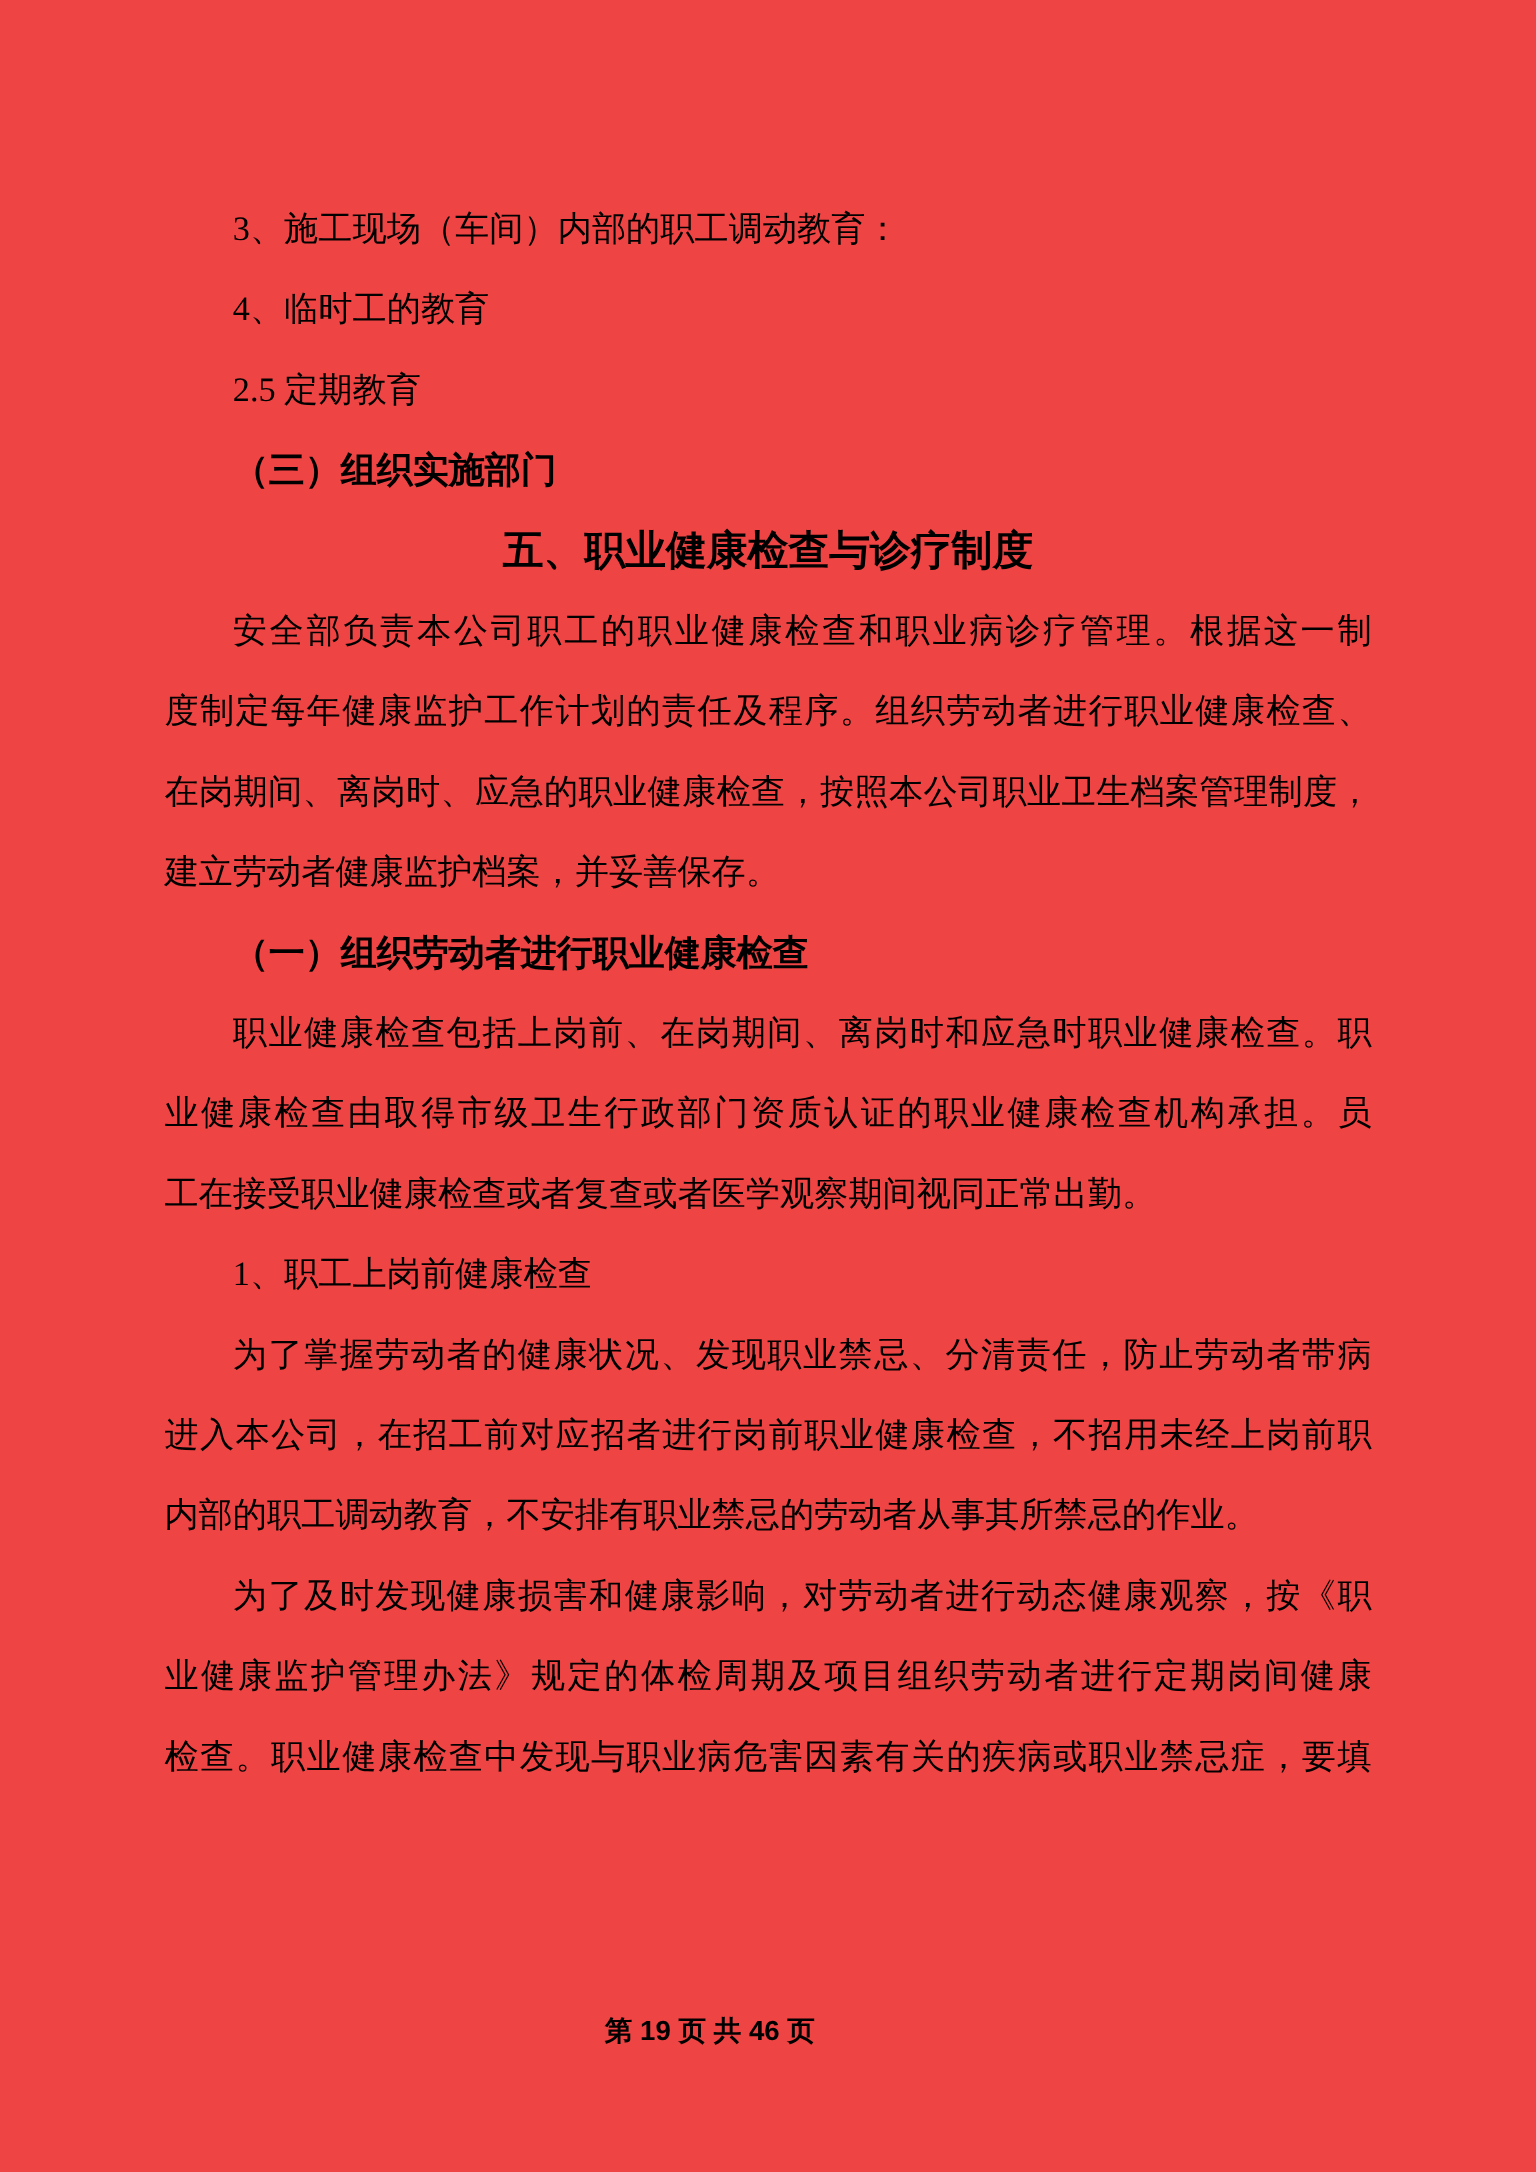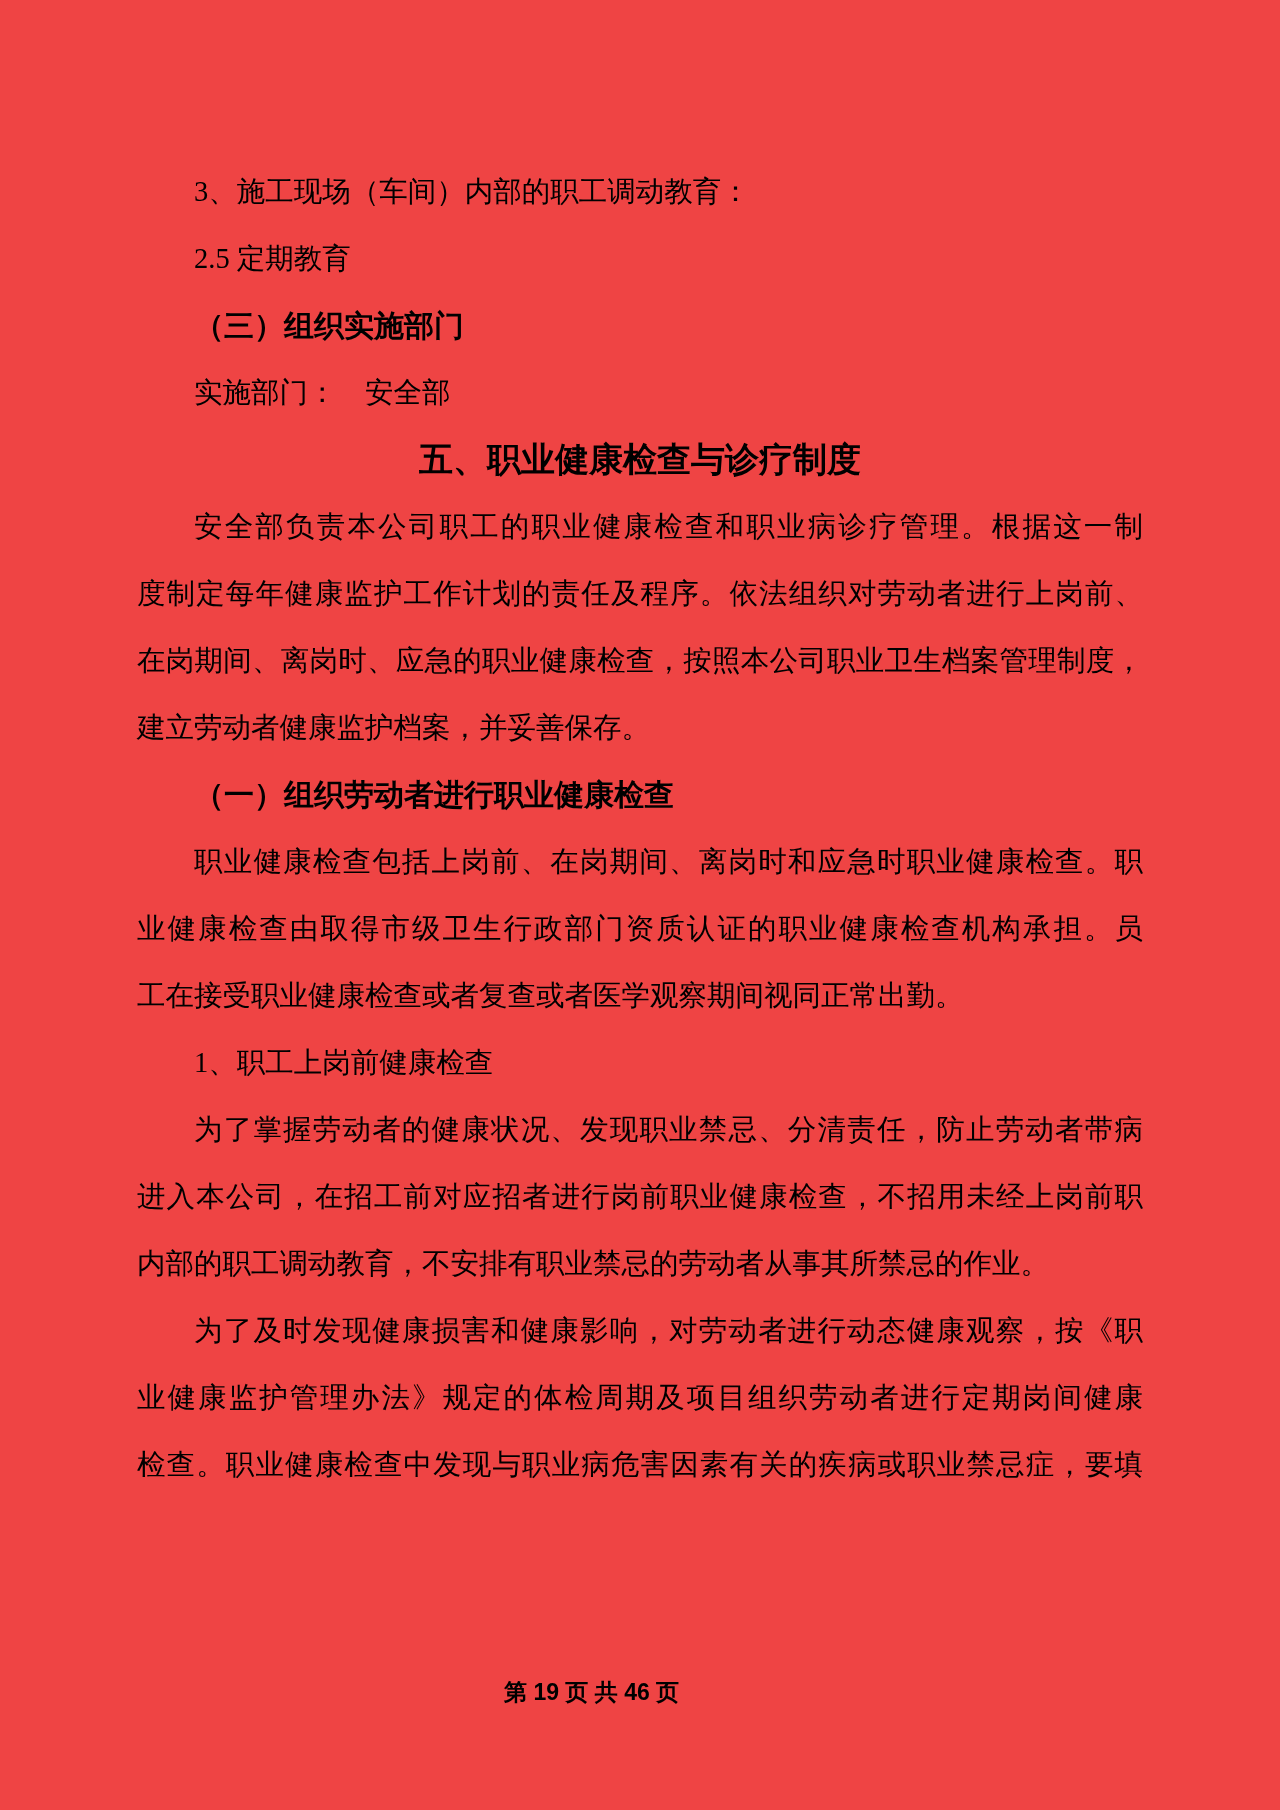--- a/index.html
+++ b/index.html
@@ -53,26 +53,26 @@
     color: #000000;
     white-space: pre;
   }
 </style>
 </head>
 <body>
 
 <div class="page">
   <div class="content">
     <div class="line indent">3、施工现场（车间）内部的职工调动教育：</div>
+    <div class="line indent">4、临时工的教育</div>
     <div class="line indent">2.5 定期教育</div>
     <div class="line indent h2">（三）组织实施部门</div>
-    <div class="line indent">实施部门：　安全部</div>
     <div class="line h1">五、职业健康检查与诊疗制度</div>
     <div class="line indent justify">安全部负责本公司职工的职业健康检查和职业病诊疗管理。根据这一制</div>
-    <div class="line justify">度制定每年健康监护工作计划的责任及程序。依法组织对劳动者进行上岗前、</div>
+    <div class="line justify">度制定每年健康监护工作计划的责任及程序。组织劳动者进行职业健康检查、</div>
     <div class="line justify">在岗期间、离岗时、应急的职业健康检查，按照本公司职业卫生档案管理制度，</div>
     <div class="line">建立劳动者健康监护档案，并妥善保存。</div>
     <div class="line indent h2">（一）组织劳动者进行职业健康检查</div>
     <div class="line indent justify">职业健康检查包括上岗前、在岗期间、离岗时和应急时职业健康检查。职</div>
     <div class="line justify">业健康检查由取得市级卫生行政部门资质认证的职业健康检查机构承担。员</div>
     <div class="line">工在接受职业健康检查或者复查或者医学观察期间视同正常出勤。</div>
     <div class="line indent">1、职工上岗前健康检查</div>
     <div class="line indent justify">为了掌握劳动者的健康状况、发现职业禁忌、分清责任，防止劳动者带病</div>
     <div class="line justify">进入本公司，在招工前对应招者进行岗前职业健康检查，不招用未经上岗前职</div>
     <div class="line">内部的职工调动教育，不安排有职业禁忌的劳动者从事其所禁忌的作业。</div>

